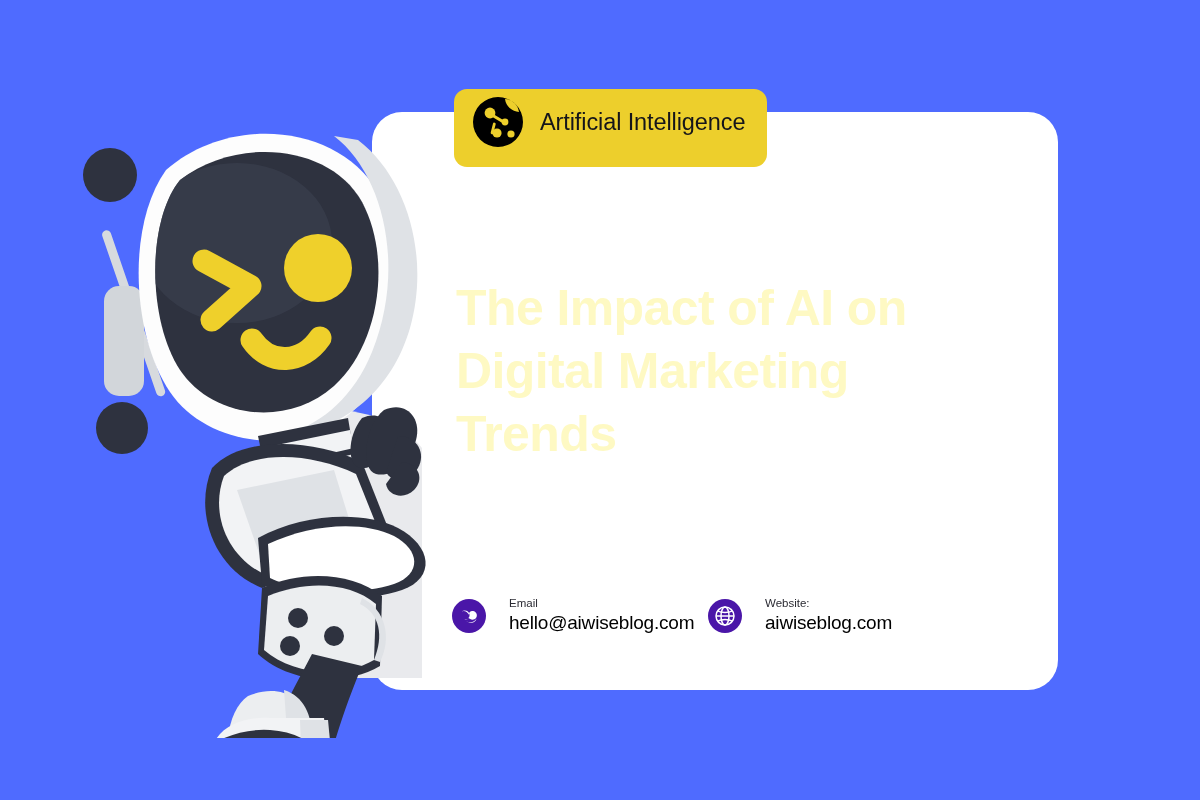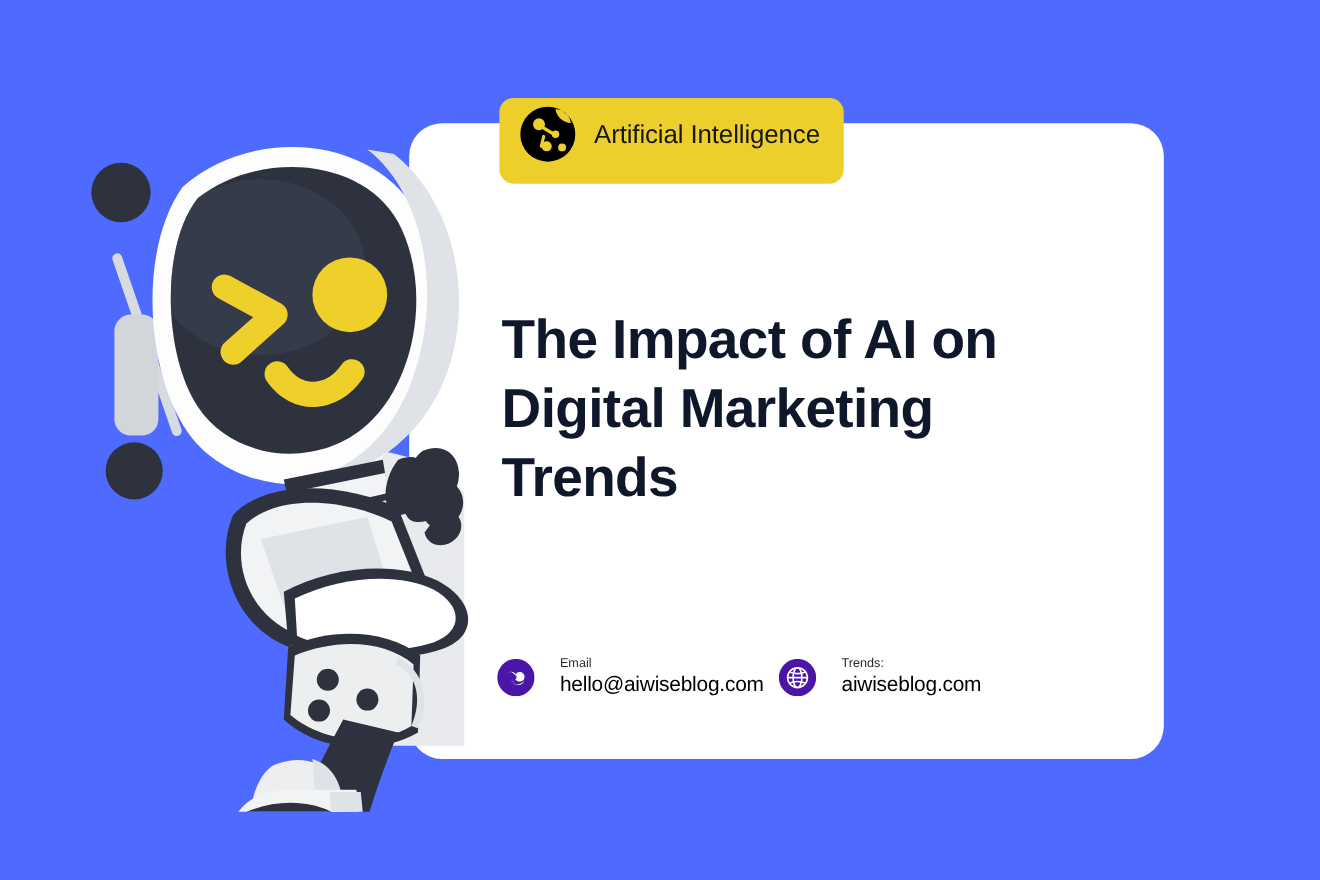--- a/index.html
+++ b/index.html
@@ -47,21 +47,21 @@
 
   
   #headline {
     position:absolute;
     left:456px; top:277px;
     width:545px;
     font-size:50px;
     line-height:1.26;
     font-weight:bold;
     letter-spacing:-0.6px;
-    color:#0f172a;
+    color:#fef9c3;
   }
 
   
   #contact {
     position:absolute;
     left:452px; top:597px;
     display:flex;
     align-items:center;
   }
   .contact-item { display:flex; align-items:center; gap:23px; }
@@ -199,20 +199,20 @@
         <circle cx="17" cy="17" r="17" fill="#4a16a8"></circle>
         <g fill="none" stroke="#ffffff" stroke-width="1.5">
           <circle cx="17" cy="17" r="9"></circle>
           <ellipse cx="17" cy="17" rx="4" ry="9"></ellipse>
           <line x1="8" y1="17" x2="26" y2="17"></line>
           <path d="M9.6 11.8 C13.8 14 20.2 14 24.4 11.8"></path>
           <path d="M9.6 22.2 C13.8 20 20.2 20 24.4 22.2"></path>
         </g>
       </svg>
       <div class="contact-text">
-        <div class="contact-label">Trends:</div>
+        <div class="contact-label">Website:</div>
         <div class="contact-value">aiwiseblog.com</div>
       </div>
     </div>
 
   </div>
 
 </div>
 
 </body></html>

